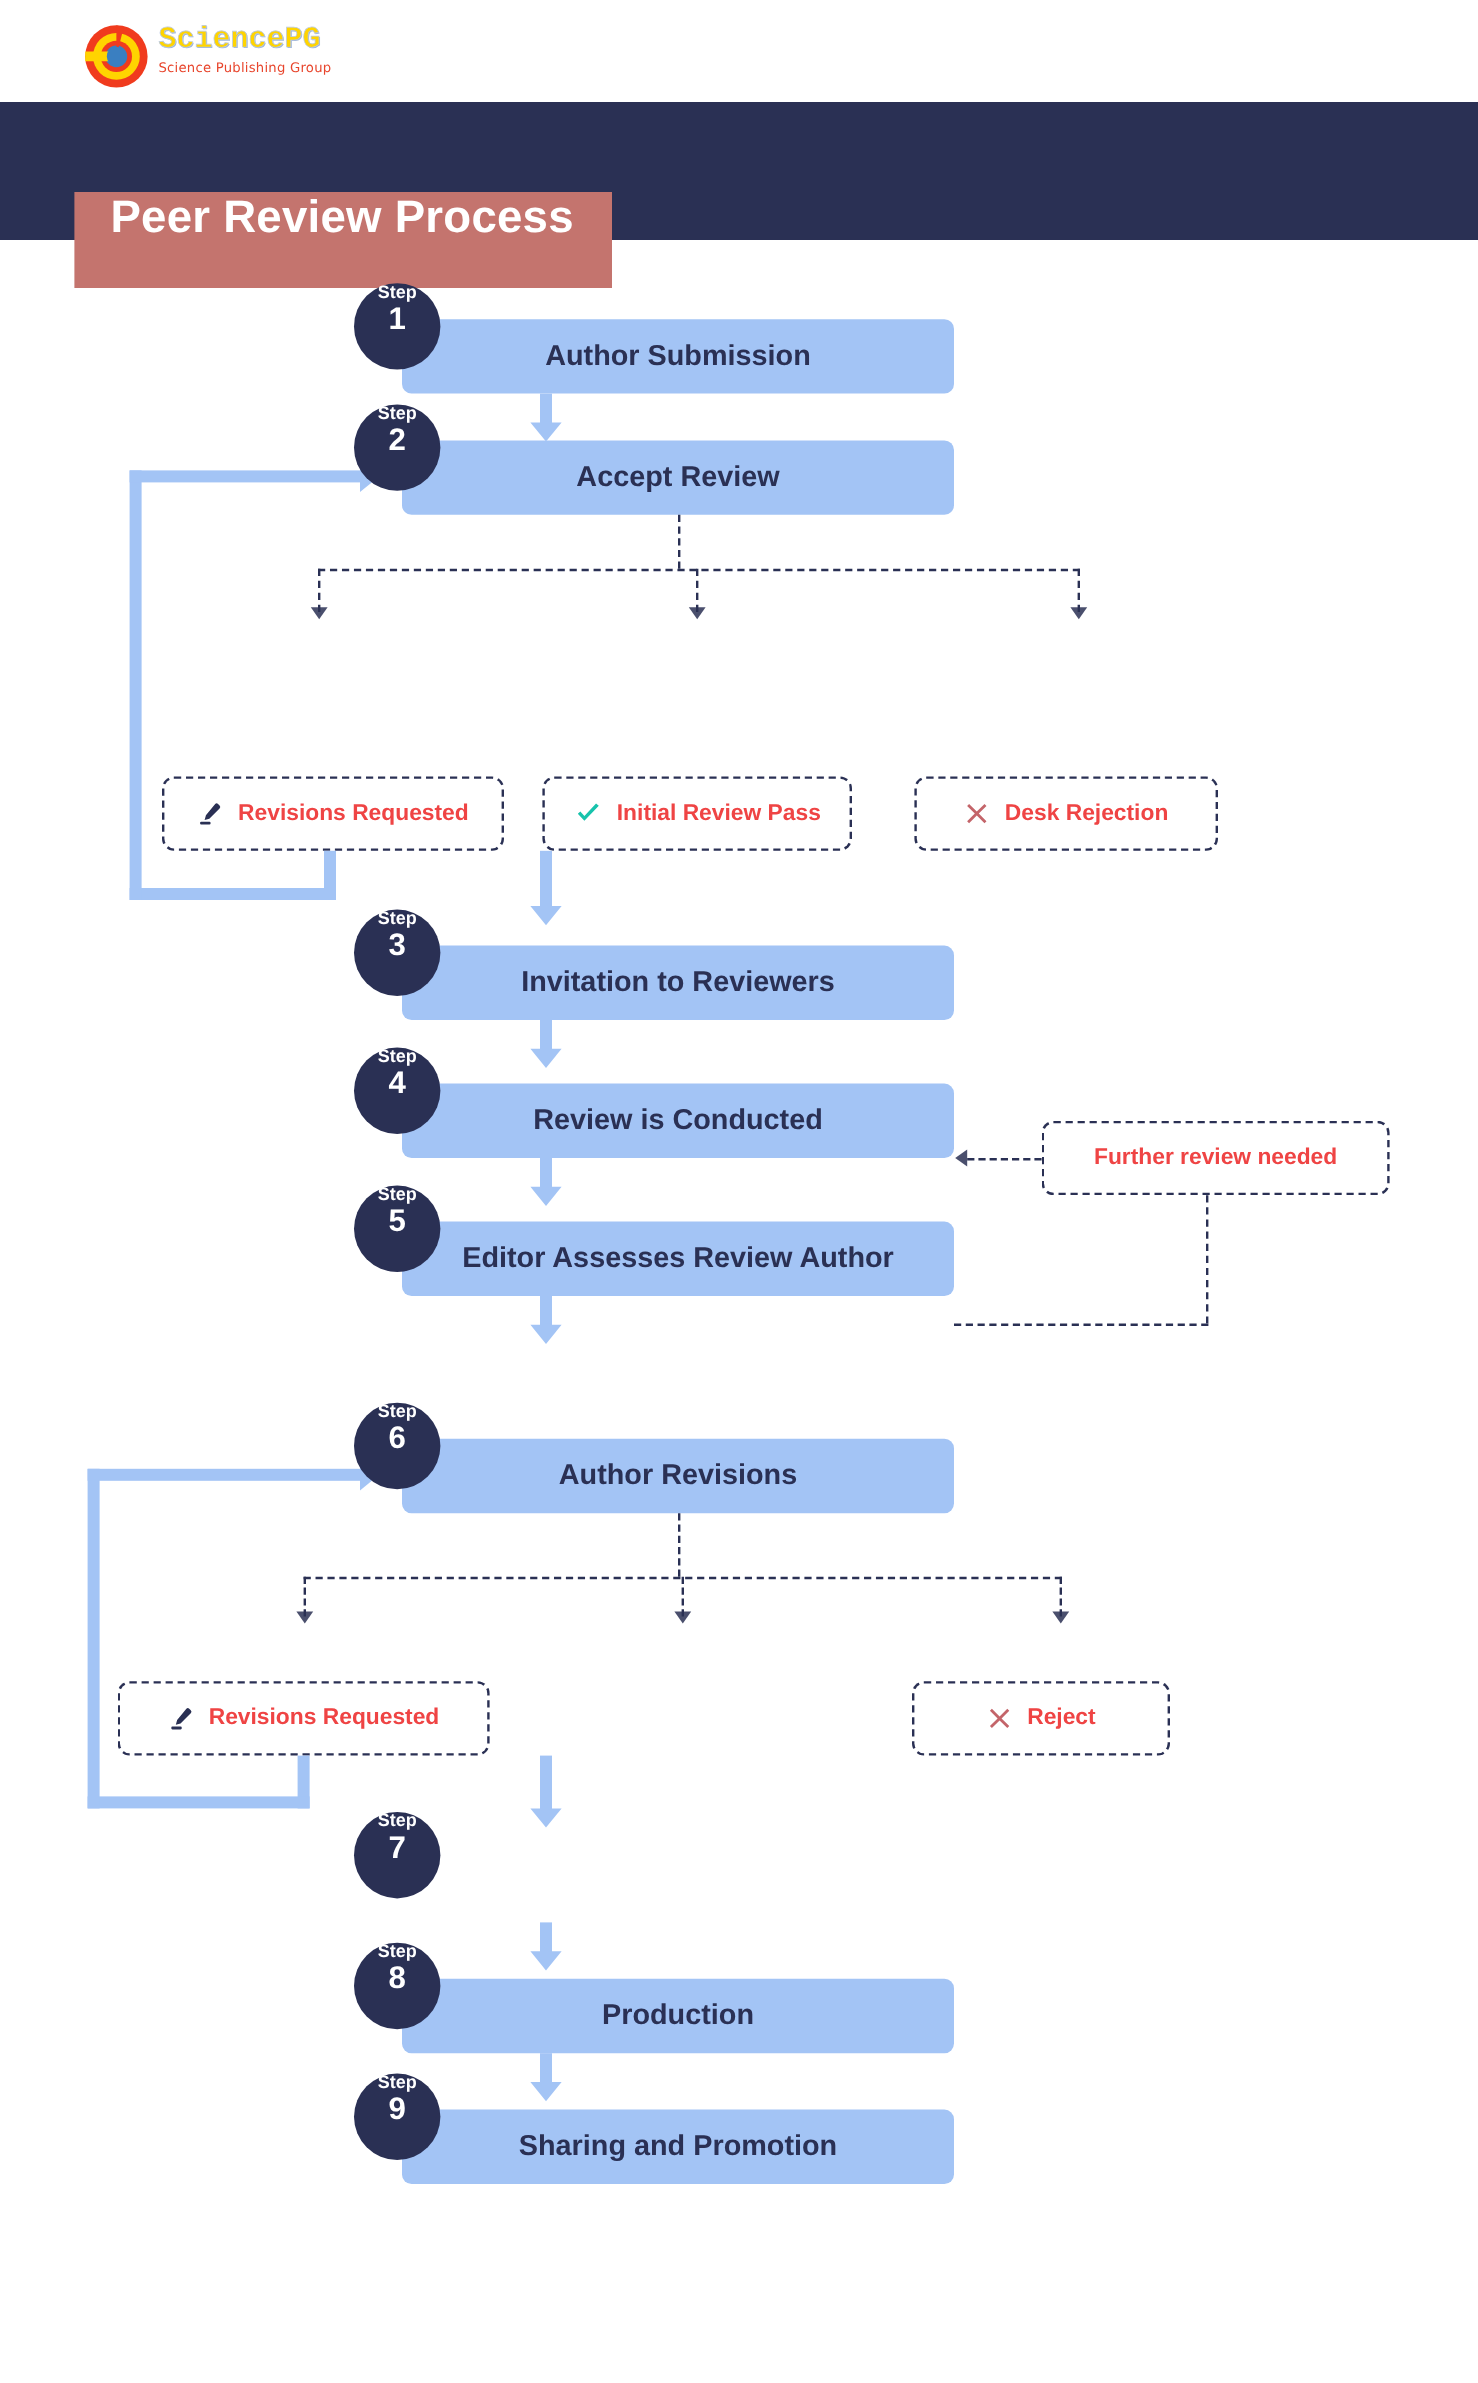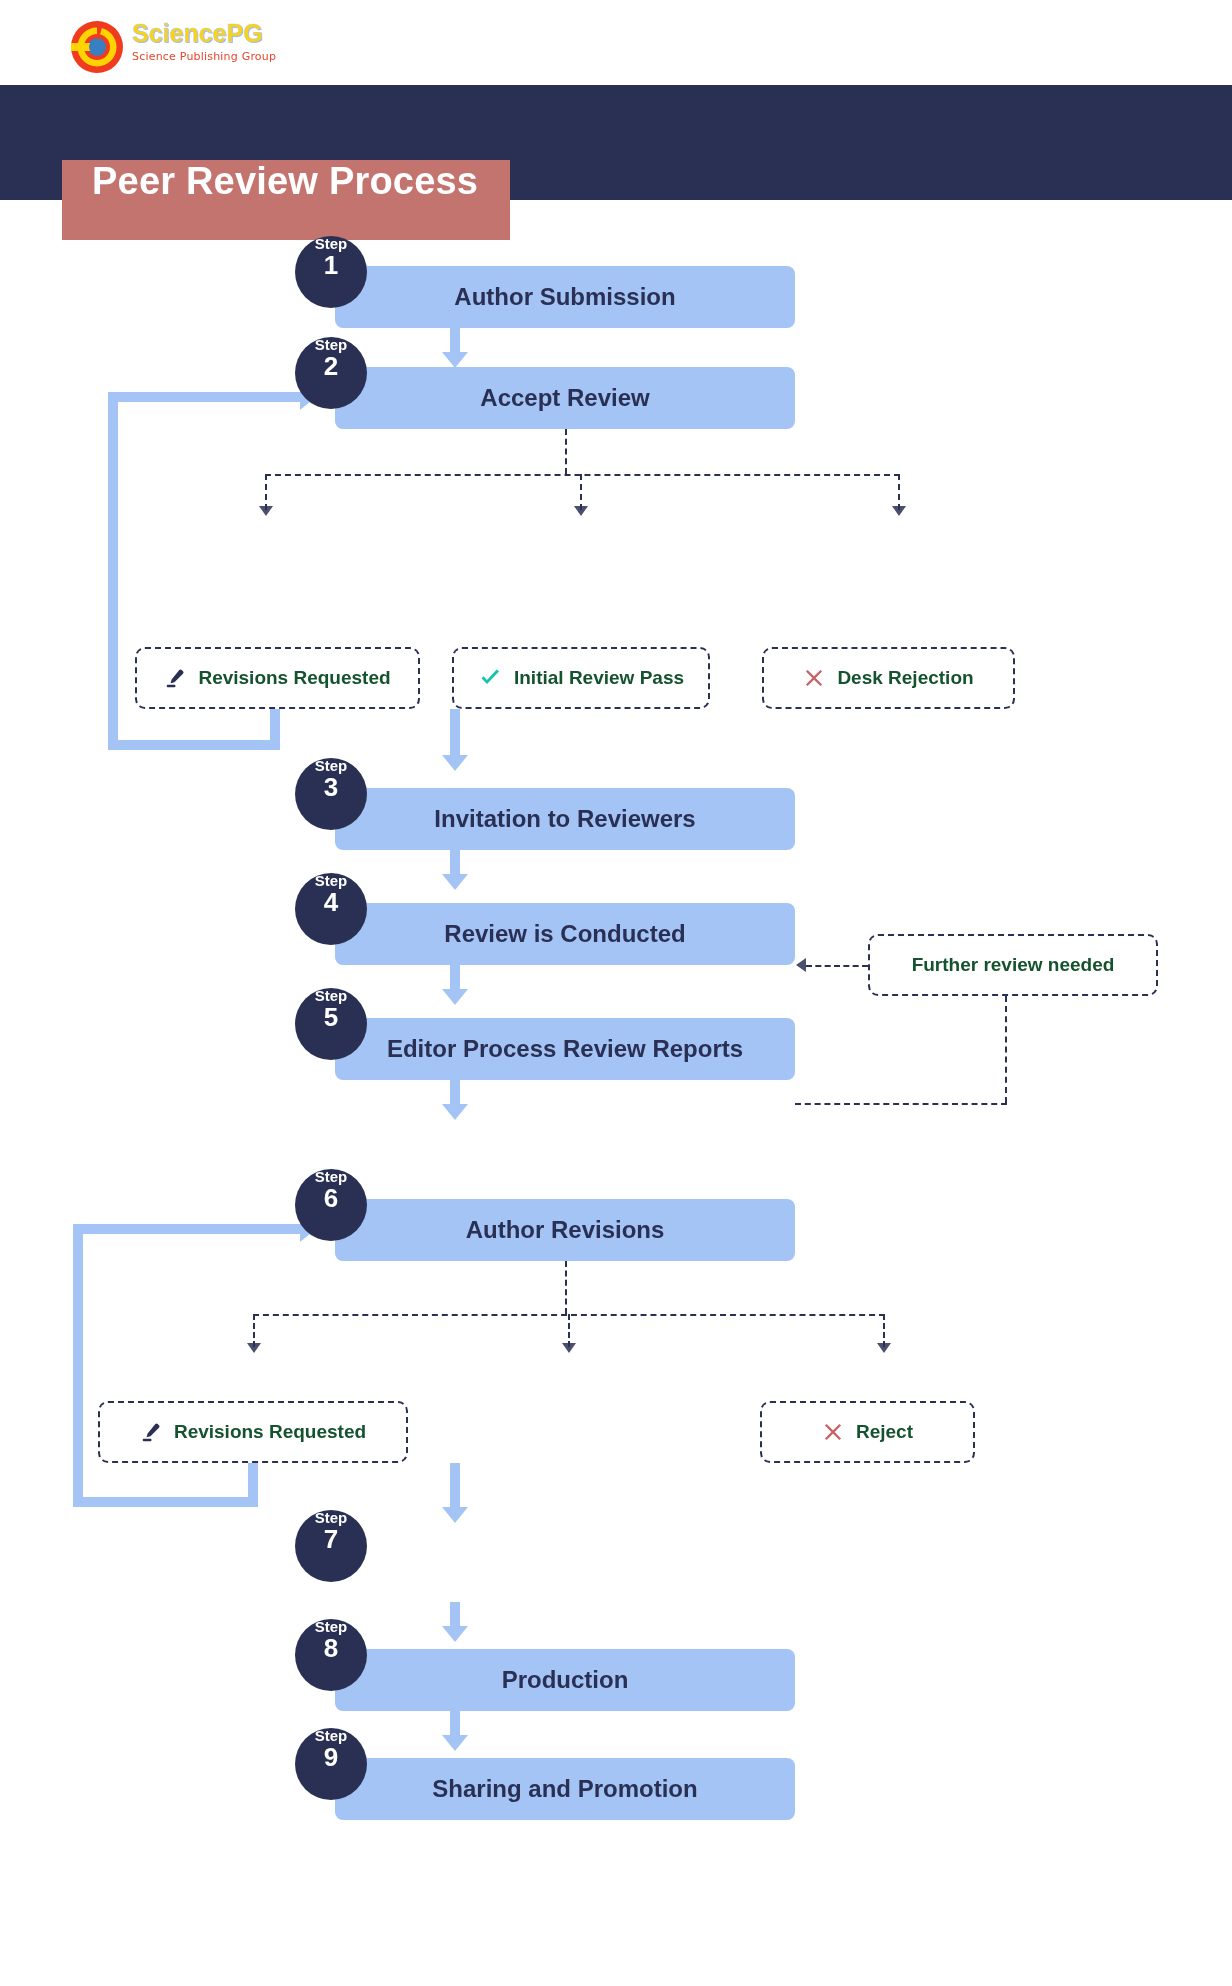--- a/index.html
+++ b/index.html
@@ -9,21 +9,21 @@
     font-family: "Liberation Sans", sans-serif;
     position: relative; overflow: hidden;
   }
 
   
   .logo-wrap { position: absolute; left: 70px; top: 16px; width: 230px; height: 62px; }
   .logo-mark { position: absolute; left: 0; top: 4px; width: 54px; height: 54px; }
   .logo-text { position: absolute; left: 62px; top: 4px; }
   .logo-name {
     font-size: 25px; font-weight: bold; letter-spacing: 0px;
-    font-family: Liberation Sans, sans-serif;
+    font-family: Liberation Mono, monospace;
     color: #ffd400; -webkit-text-stroke: 0.6px #b9c9e6;
     text-shadow: 1px 1px 0 #9fb6da;
     line-height: 1.05;
   }
   .logo-sub {
     font-size: 11px; color: #e8452c; margin-top: 4px;
     font-family: "DejaVu Sans", sans-serif; letter-spacing: .2px;
   }
 
   
@@ -63,21 +63,21 @@
   .step-badge .w { font-size: 15px; font-weight: bold; line-height: 1; }
   .step-badge .n { font-size: 26px; font-weight: bold; line-height: 1.15; }
 
   
   .dbox {
     position: absolute; height: 62px;
     border: 2px dashed #2a3054; border-radius: 10px; background: #fff;
     display: flex; align-items: center; justify-content: center; gap: 12px;
   }
   .dbox .dlabel {
-    color: #14532d; font-size: 19px; font-weight: bold;
+    color: #ef4444; font-size: 19px; font-weight: bold;
     font-family: "Liberation Sans", sans-serif; white-space: nowrap;
   }
   .dbox .dicon { display: flex; align-items: center; }
 
   
   .arrow-v { position: absolute; width: 10px; background: #a3c4f5; }
   .arrow-head-down {
     position: absolute; width: 0; height: 0;
     border-left: 13px solid transparent; border-right: 13px solid transparent;
     border-top: 16px solid #a3c4f5;
@@ -216,21 +216,21 @@
   <div class="dbox" style="left:868px; top:934px; width:290px">
     <span class="dlabel">Further review needed</span>
   </div>
   <div class="dash-h" style="left:806px; top:965px; width:62px"></div>
   <div class="dash-head-left" style="left:796px; top:958px"></div>
 
   <div class="arrow-v" style="left:450px; top:965px; height:28px"></div>
   <div class="arrow-head-down" style="left:442px; top:989px"></div>
 
   <div class="step-box" style="top:1018px">
-    <span class="label">Editor Process Review Reports</span>
+    <span class="label">Editor Assesses Review Author</span>
   </div>
   <div class="step-badge" style="top:988px">
     <span class="w">Step</span>
     <span class="n">5</span>
   </div>
 
   <div class="dash-h" style="left:795px; top:1103px; width:212px"></div>
   <div class="dash-v" style="left:1005px; top:996px; height:107px"></div>
 
   <div class="arrow-v" style="left:450px; top:1080px; height:28px"></div>

